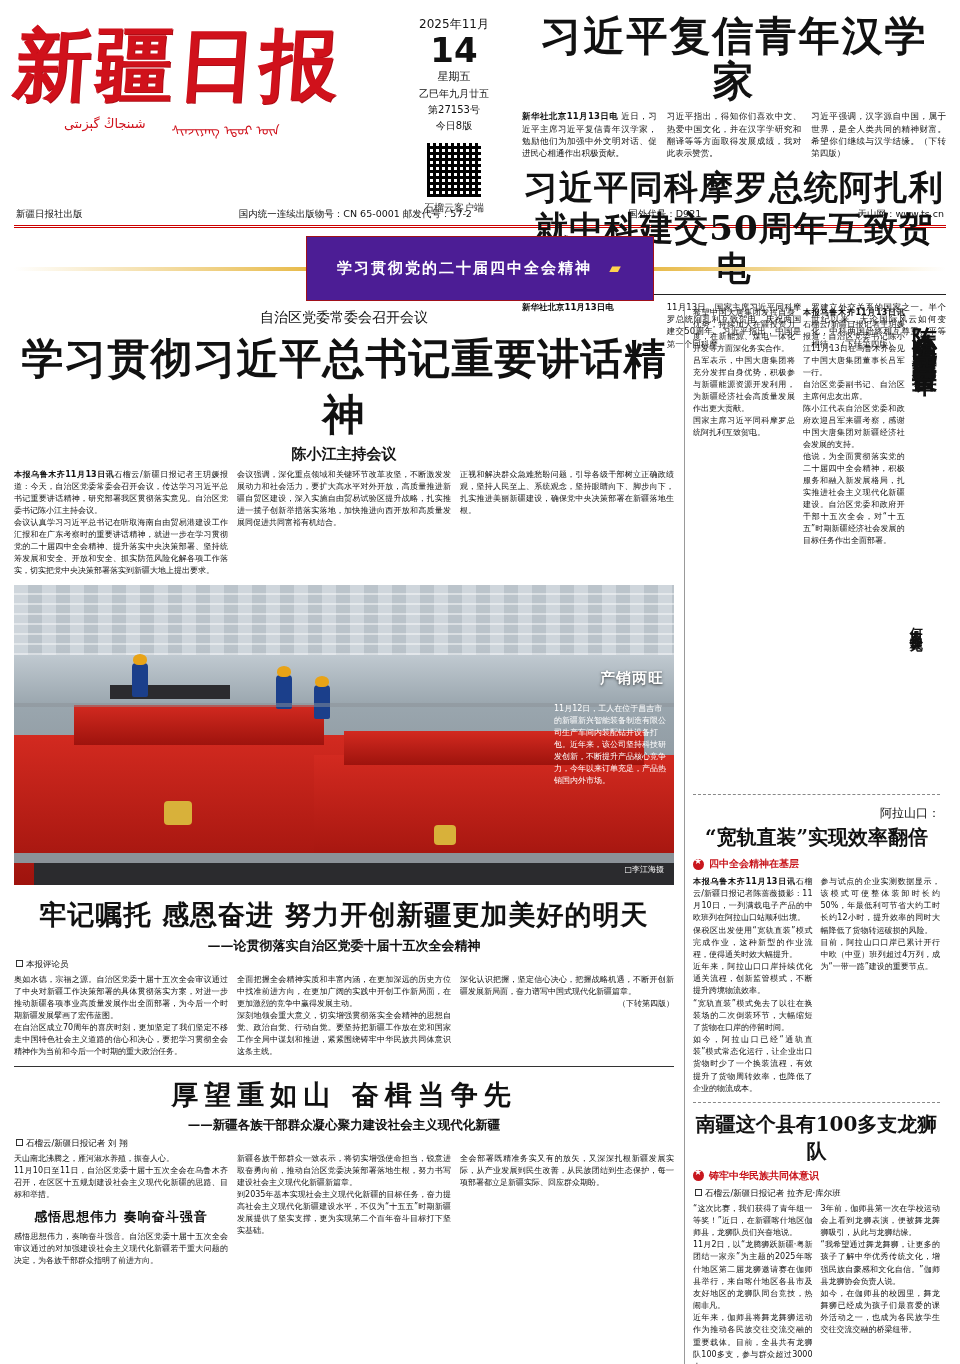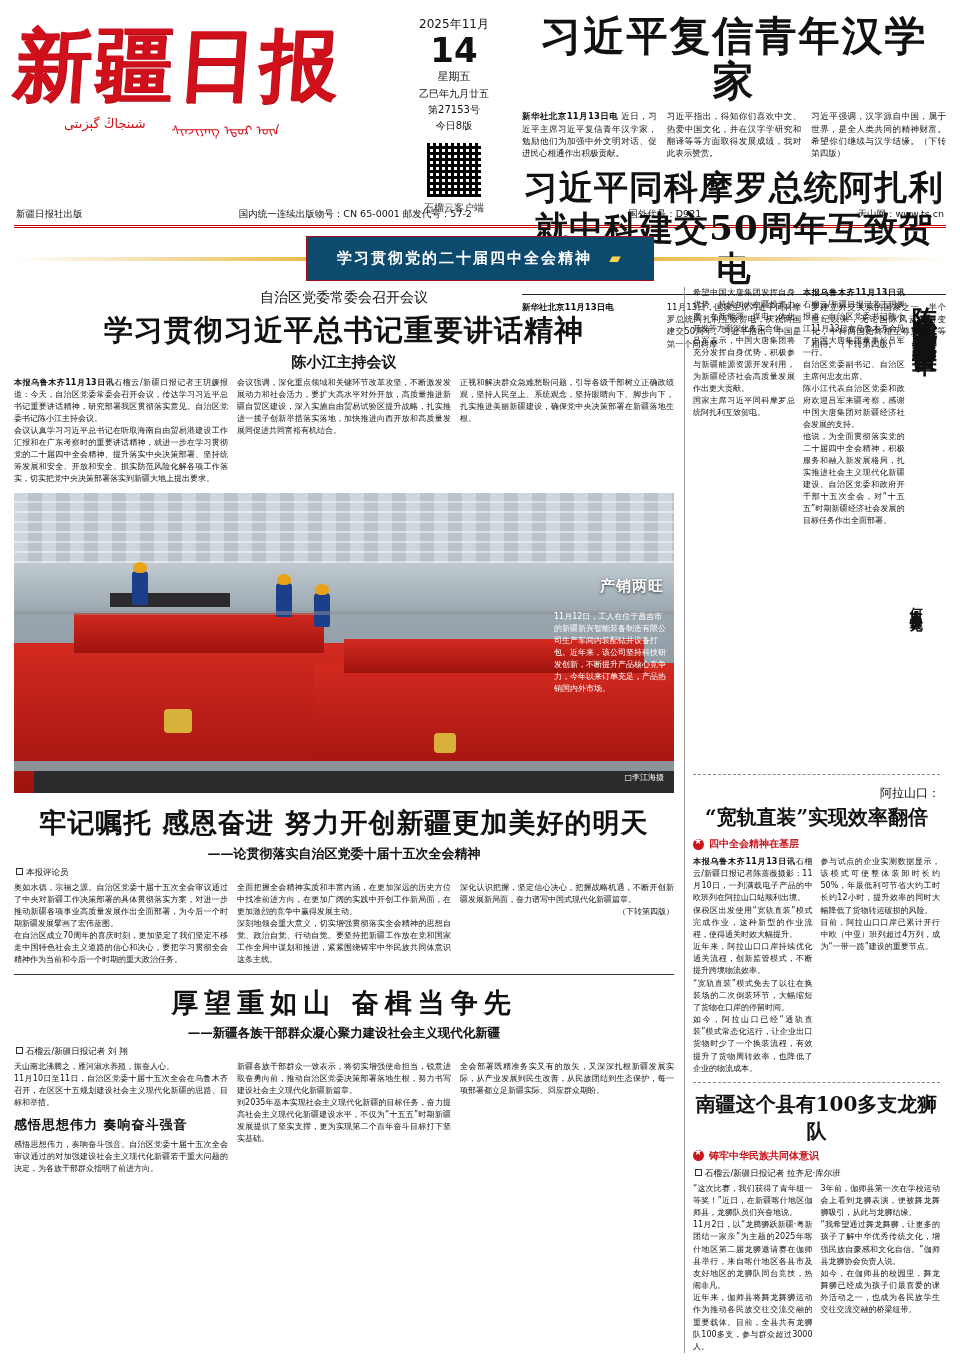--- a/index.html
+++ b/index.html
@@ -60,35 +60,35 @@
   
   .infobar { display: flex; align-items: center; justify-content: space-between;
              font-size: 9.5px; padding: 4px 2px 4px 2px; border-bottom: 3px double #c00; }
   .infobar span { white-space: nowrap; }
 
   
   .banner-wrap { display: flex; align-items: center; justify-content: center; margin: 8px 0 6px 0; }
   .banner-line { flex: 1; height: 4px; background: linear-gradient(90deg,#fff,#e8bb4b); }
   .banner-line.r { background: linear-gradient(270deg,#fff,#e8bb4b); }
   .banner {
-    background: #0c4a6e; color: #fff; font-weight: bold; font-size: 15px;
-    padding: 12px 30px; letter-spacing: 2px; position: relative;
+    background: #4c1d95; color: #fff; font-weight: bold; font-size: 15px;
+    padding: 22px 30px; letter-spacing: 2px; position: relative;
     border: 1px solid #a1101a;
   }
   .banner .flag { color: #ffd34d; margin-left: 10px; }
 
   
   .main { display: flex; gap: 10px; }
   .col-left { width: 660px; }
   .col-right { width: 256px; border-left: 1px solid #999; padding-left: 8px; }
 
   .kicker { text-align: center; font-size: 14px; margin-top: 2px; }
   .headline-main {
     font-family: "DejaVu Serif","Liberation Serif",serif;
-    font-size: 29px; font-weight: bold; text-align: center;
+    font-size: 42px; font-weight: bold; text-align: center;
     letter-spacing: 1px; margin: 4px 0 2px 0;
   }
   .subhead { text-align: center; font-size: 15px; font-weight: bold; margin-bottom: 5px; }
 
   .textcols3 { display: flex; gap: 9px; font-size: 8px; line-height: 1.5; text-align: justify; }
   .textcols3 .tc { flex: 1; }
   .bold-lead { font-weight: bold; }
 
   
   .photo-block { margin-top: 8px; position: relative; }
@@ -153,21 +153,21 @@
   .tag-dot { width: 11px; height: 11px; border-radius: 50%; background:#c8161d; display:inline-block; position:relative;}
   .tag-dot:after{content:"★";position:absolute;left:1px;top:-3px;color:#fff;font-size:9px;}
   .r-cols { display: flex; gap: 8px; font-size: 8px; line-height: 1.52; text-align: justify; }
   .r-cols .tc { flex: 1; }
 
   .sec-head2 {
     font-family: "DejaVu Serif","Liberation Serif",serif;
     font-size: 20px; font-weight: bold; text-align: center; margin: 8px 0 4px 0;
   }
   .divider-dash { border-top: 1px dashed #888; margin: 7px 0; }
-  .mini-head { font-size: 13px; font-weight: bold; text-align:left; margin: 6px 0 4px 0;
+  .mini-head { font-size: 13px; font-weight: bold; text-align:center; margin: 6px 0 4px 0;
     font-family: "DejaVu Serif","Liberation Serif",serif; letter-spacing:1px;}
 </style>
 </head>
 <body>
 
 <div class="page">
 
   <div class="masthead">
     <div class="mh-left">
       <div class="logo-cn">新疆日报</div>

